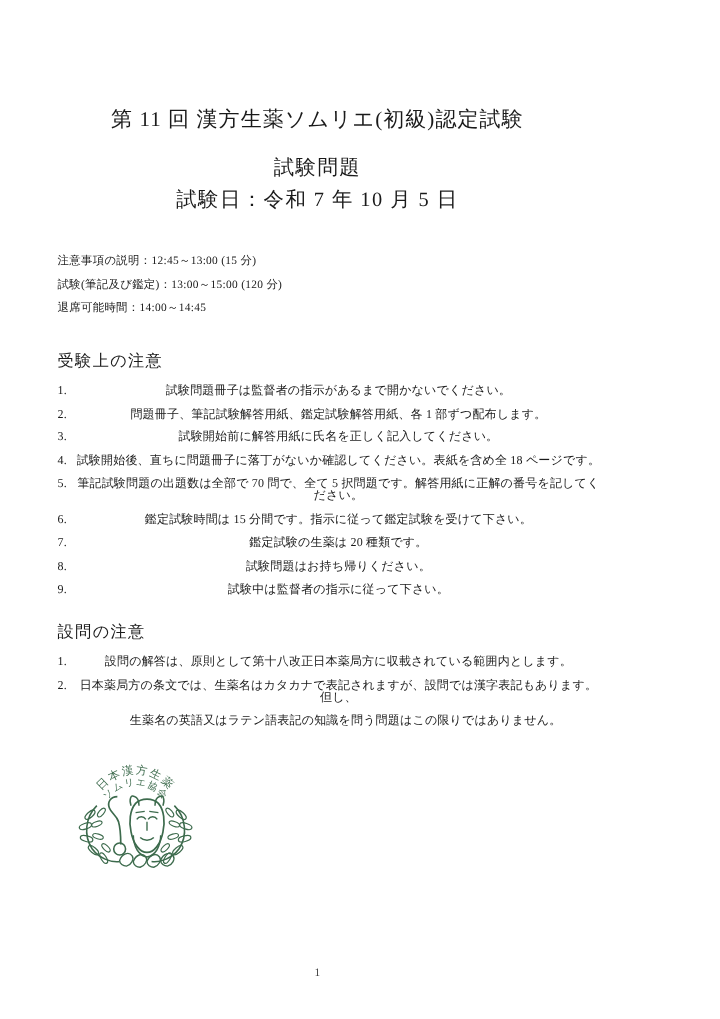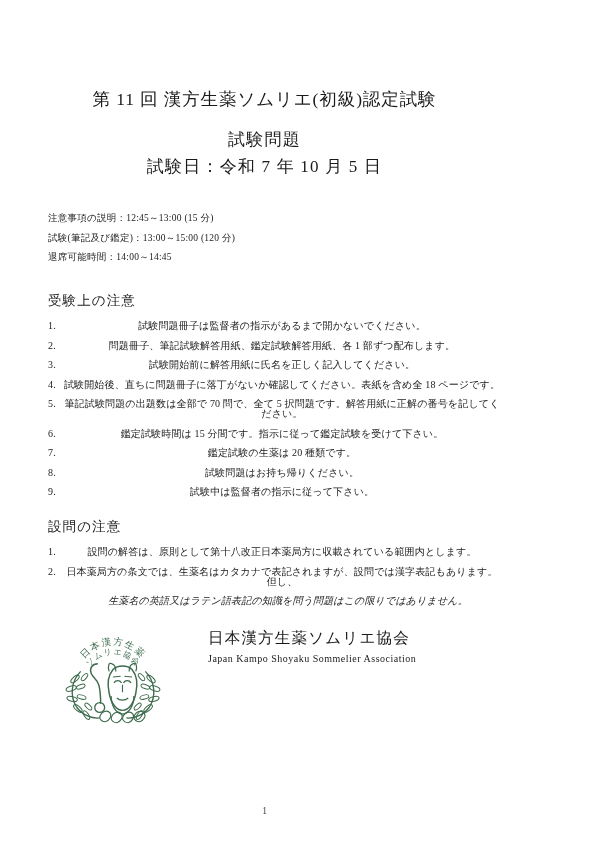--- a/index.html
+++ b/index.html
@@ -94,21 +94,20 @@
     text-align: left;
   }
   .notice-text {
     flex: 1 1 auto;
     text-align: center;
   }
   .notice-text .cont {
     display: block;
     margin-top: 9px;
     padding-left: 12px;
-    font-style: italic;
   }
 
   #notices-section { top: 292px; }
   #questions-section { top: 518px; }
 
   
   .org-block {
     position: absolute;
     left: 56px;
     top: 620px;
@@ -291,21 +290,17 @@
       <g fill="#3d6b4d" font-family="'Liberation Serif', serif">
         <text font-size="10" letter-spacing="1.6">
           <textPath href="#arcTop" startOffset="50%" text-anchor="middle" id="seal-top-path">日本漢方生薬</textPath>
         </text>
         <text font-size="8.4" letter-spacing="1.2">
           <textPath href="#arcTop2" startOffset="50%" text-anchor="middle" id="seal-bottom-path">ソムリエ協会</textPath>
         </text>
       </g>
     </svg>
 
-    <div class="org-names">
-      <div class="org-name-ja">日本漢方生薬ソムリエ協会</div>
-      <div class="org-name-en">Japan Kampo Shoyaku Sommelier Association</div>
-    </div>
   </div>
 
   <div class="page-number">1</div>
 
 </div>
 
 </body></html>

